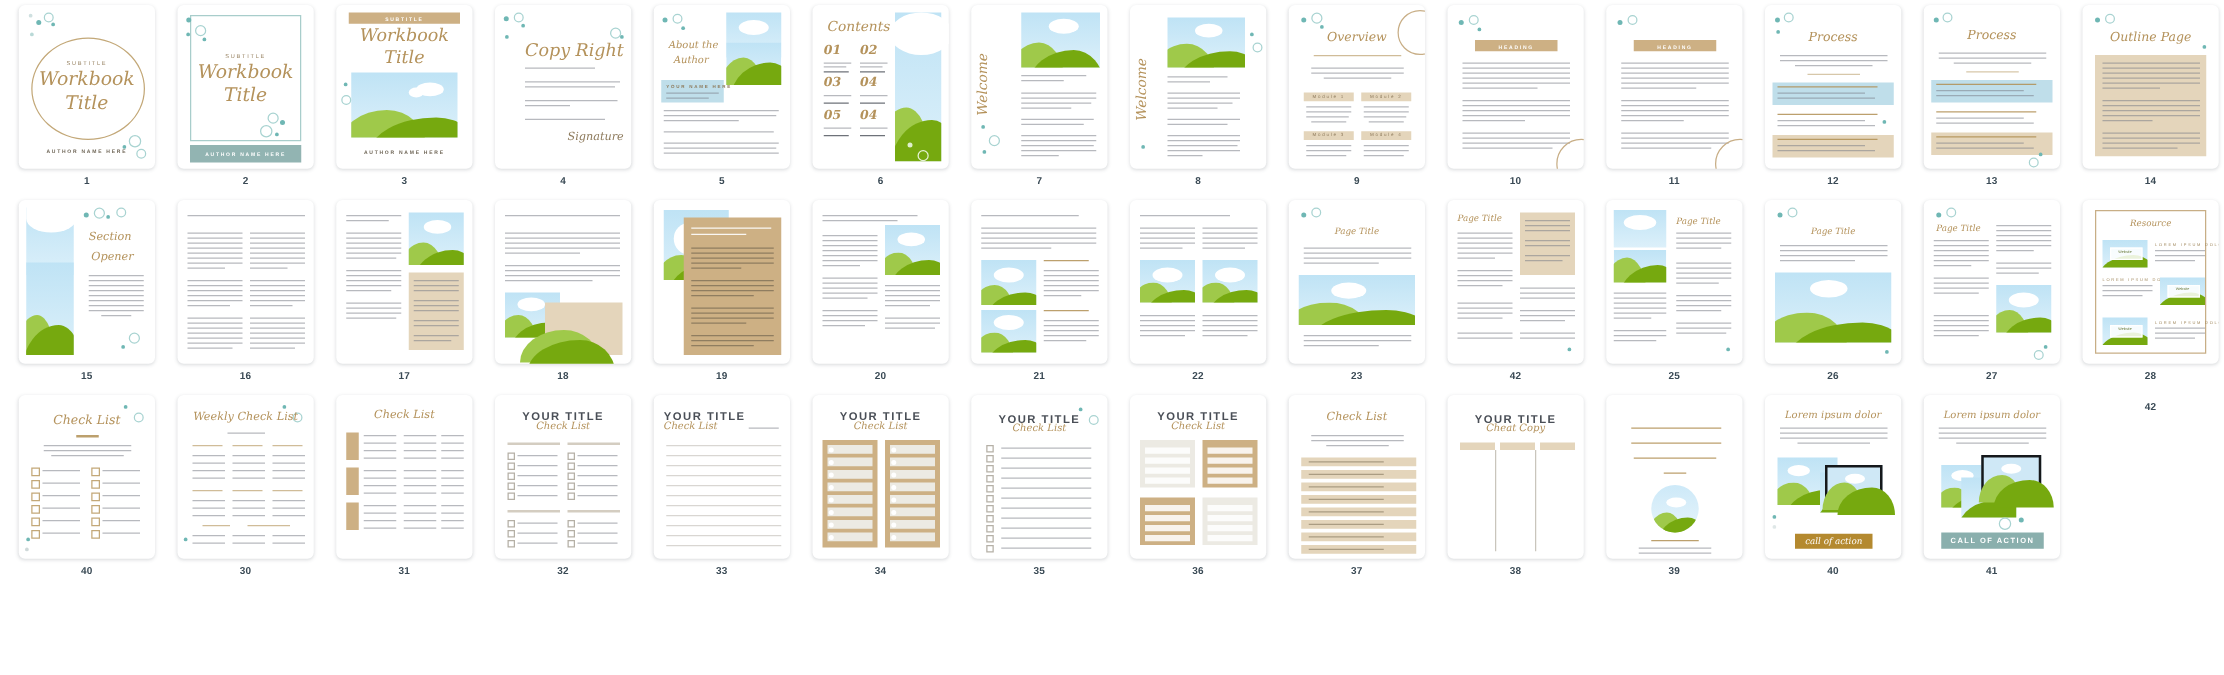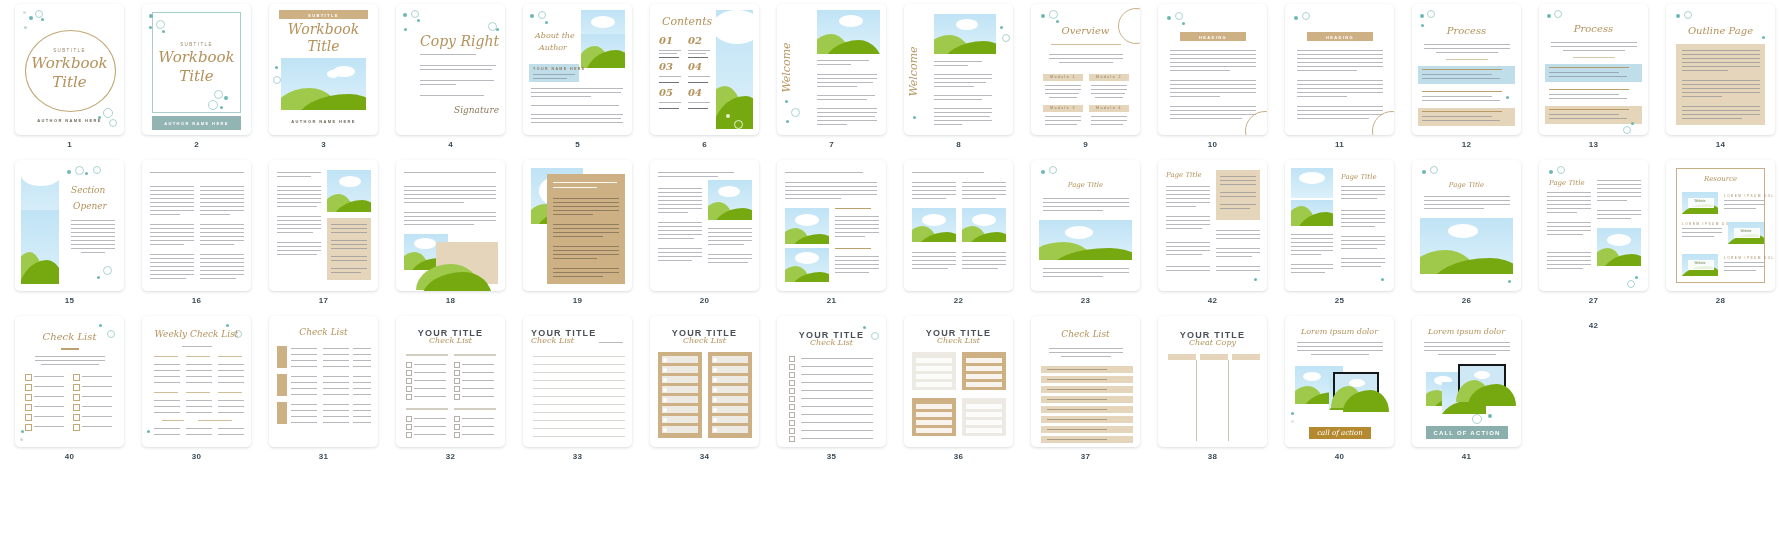--- a/index.html
+++ b/index.html
@@ -1285,20 +1285,37 @@
         <span class="script" style="left:0;right:0;text-align:center;top:23px;font-size:8px;">Cheat Copy</span>
         <div class="tanlt" style="left:10px;top:38px;width:28px;height:6px;"></div>
         <div class="tanlt" style="left:42px;top:38px;width:28px;height:6px;"></div>
         <div class="tanlt" style="left:74px;top:38px;width:28px;height:6px;"></div>
         <div style="position:absolute;left:38px;top:44px;width:1px;bottom:6px;background:#c9c5bc;"></div>
         <div style="position:absolute;left:70px;top:44px;width:1px;bottom:6px;background:#c9c5bc;"></div>
       </div>
       <div class="pnum">38</div>
     </div>
 
+    <div class="cell">
+      <div class="page">
+        <div class="tlgold" style="left:20px;top:26px;width:72px;"></div>
+        <div class="tlgold" style="left:20px;top:38px;width:72px;"></div>
+        <div class="tlgold" style="left:22px;top:50px;width:66px;"></div>
+        <div class="tlgold" style="left:46px;top:62px;width:18px;"></div>
+        <div style="position:absolute;left:36px;top:72px;width:38px;height:38px;border-radius:50%;overflow:hidden;background:linear-gradient(#cde9f8,#e6f4fb);">
+          <div class="cloud" style="left:12px;top:10px;width:16px;height:8px;"></div>
+          <div class="hill-light" style="left:-4px;top:22px;width:30px;height:24px;"></div>
+          <div class="hill-dark" style="left:4px;top:26px;width:42px;height:24px;"></div>
+        </div>
+        <div class="tlgold" style="left:36px;top:116px;width:38px;"></div>
+        <div class="tl" style="left:26px;top:122px;width:58px;"></div>
+        <div class="tl" style="left:26px;top:126px;width:58px;"></div>
+      </div>
+      <div class="pnum">39</div>
+    </div>
 
     <div class="cell">
       <div class="page">
         <span class="script" style="left:0;right:0;text-align:center;top:12px;font-size:8px;">Lorem ipsum dolor</span>
         <div class="tl" style="left:12px;top:26px;width:86px;"></div>
         <div class="tl" style="left:12px;top:30px;width:86px;"></div>
         <div class="tl" style="left:12px;top:34px;width:86px;"></div>
         <div class="tl" style="left:26px;top:38px;width:58px;"></div>
         <div class="sky" style="left:10px;top:50px;width:48px;height:38px;"></div>
         <div class="cloud" style="left:18px;top:56px;width:18px;height:9px;"></div>

